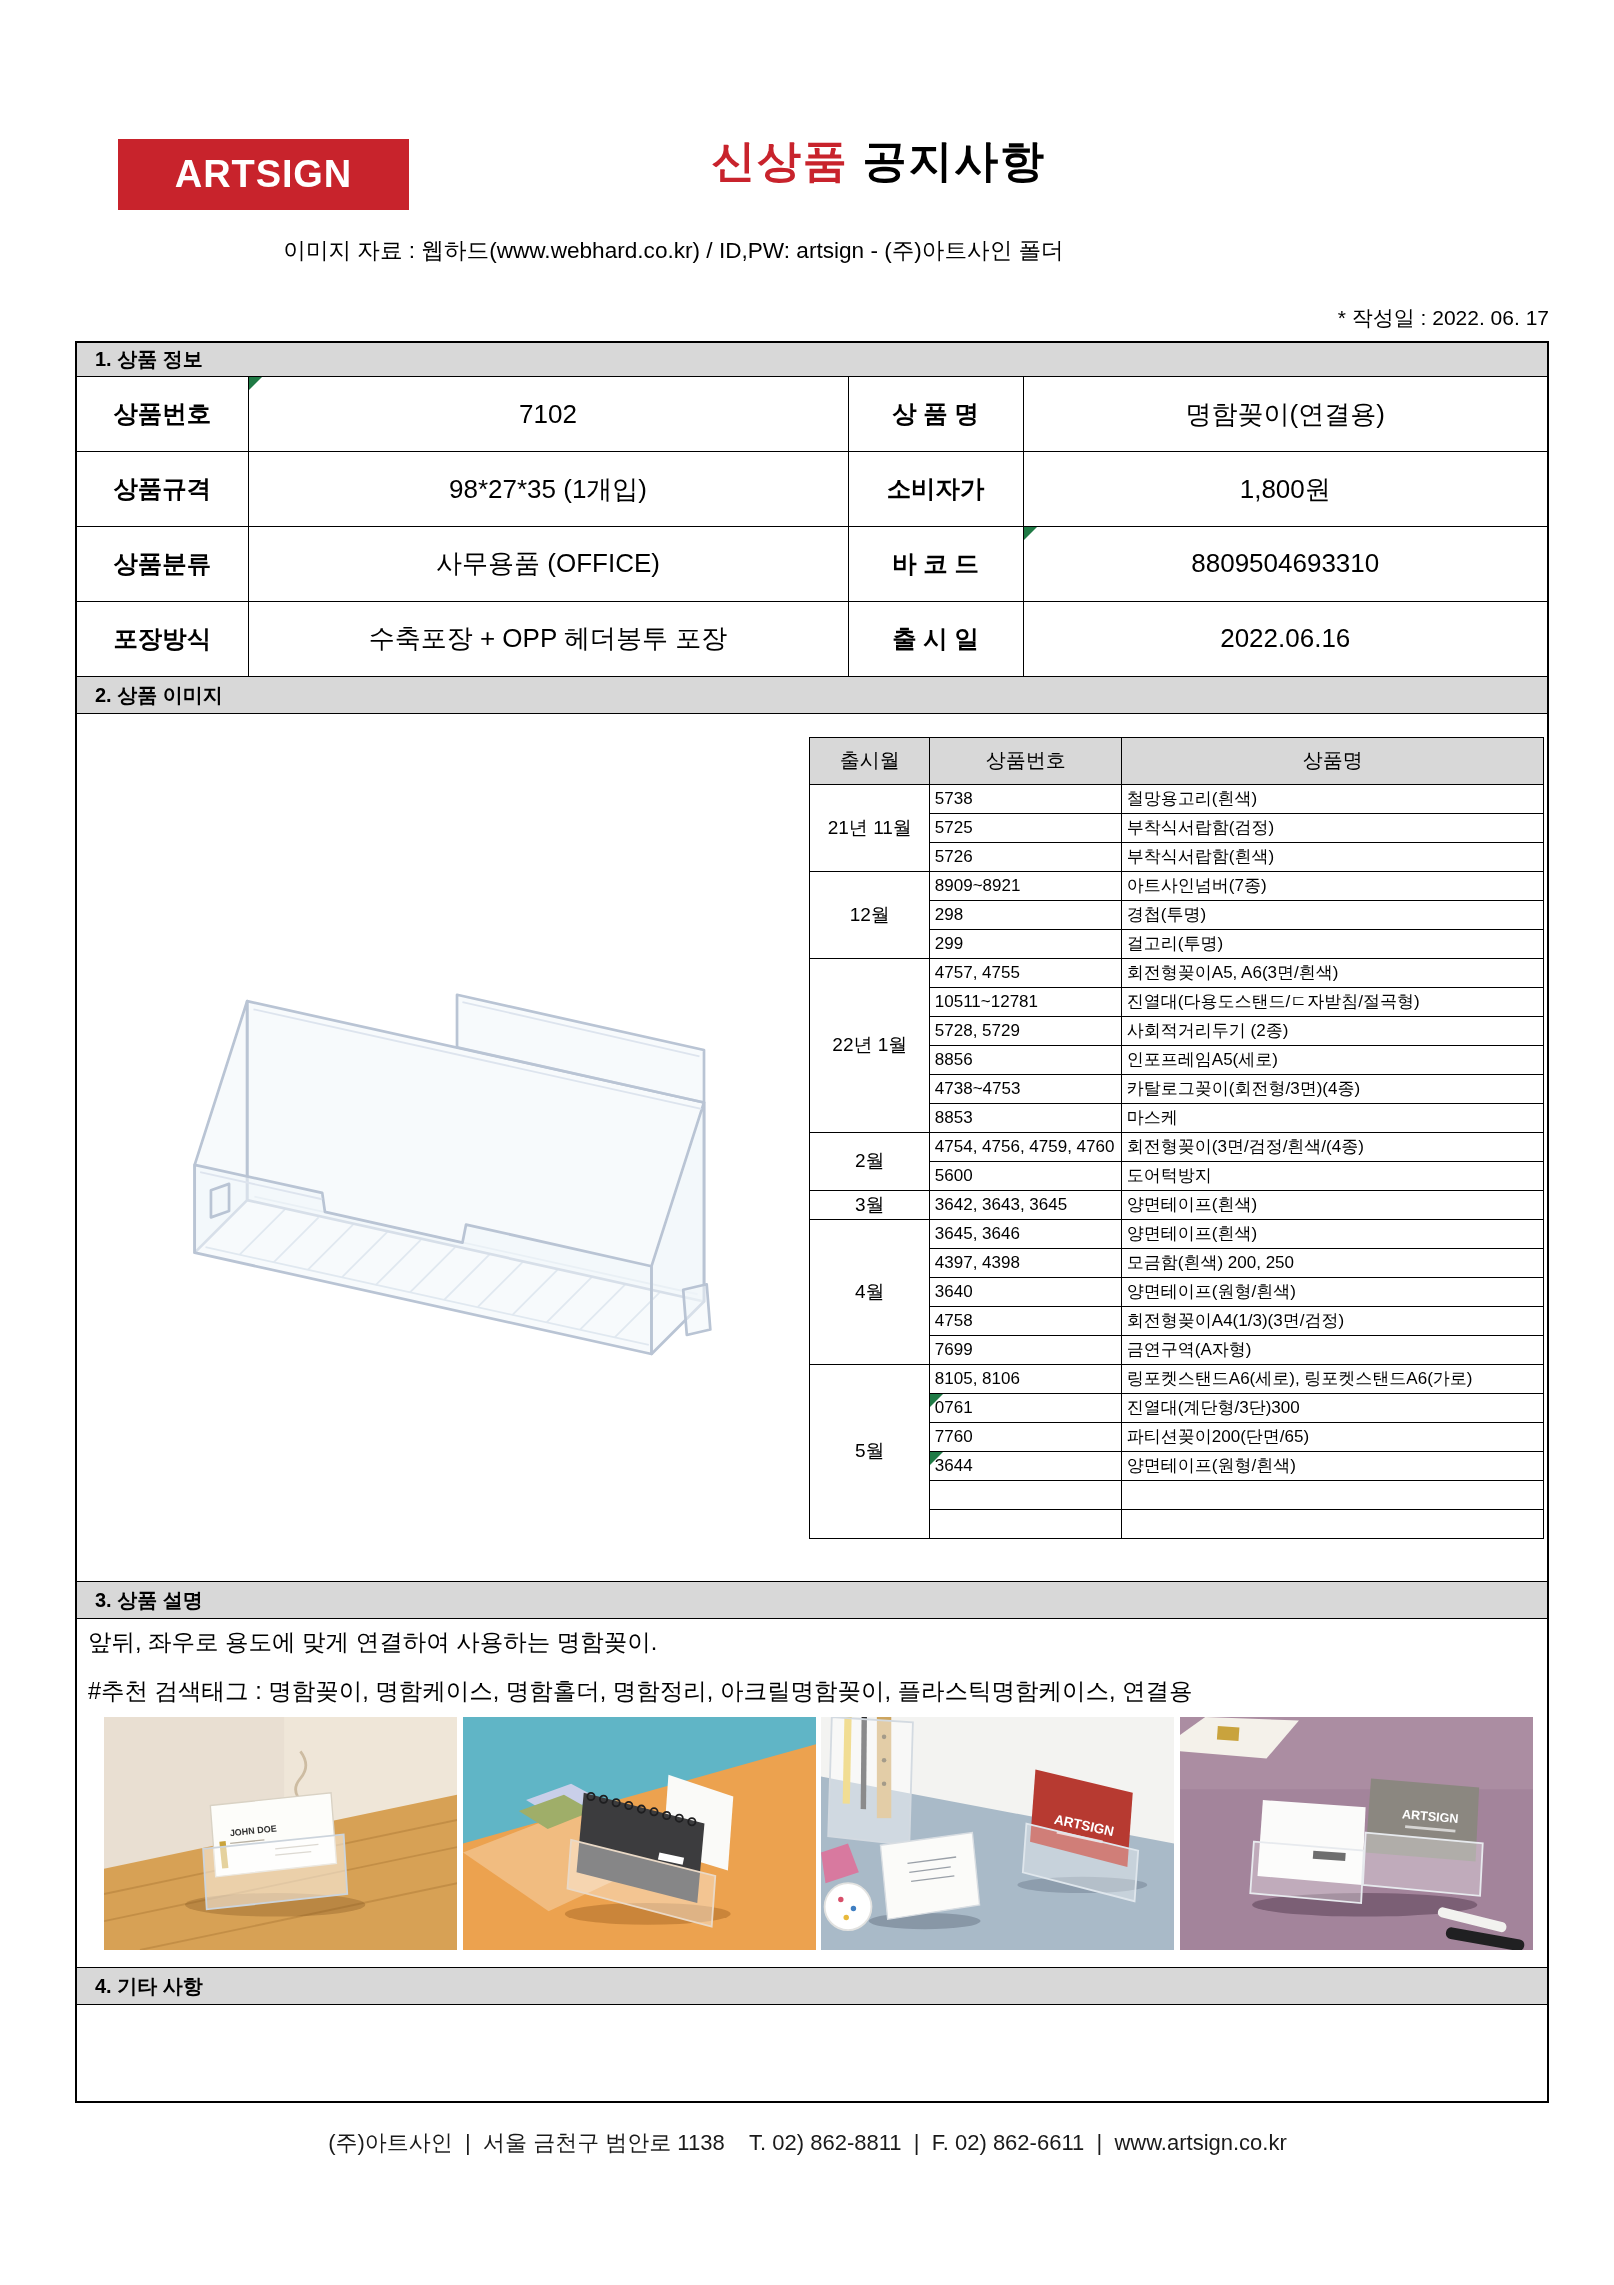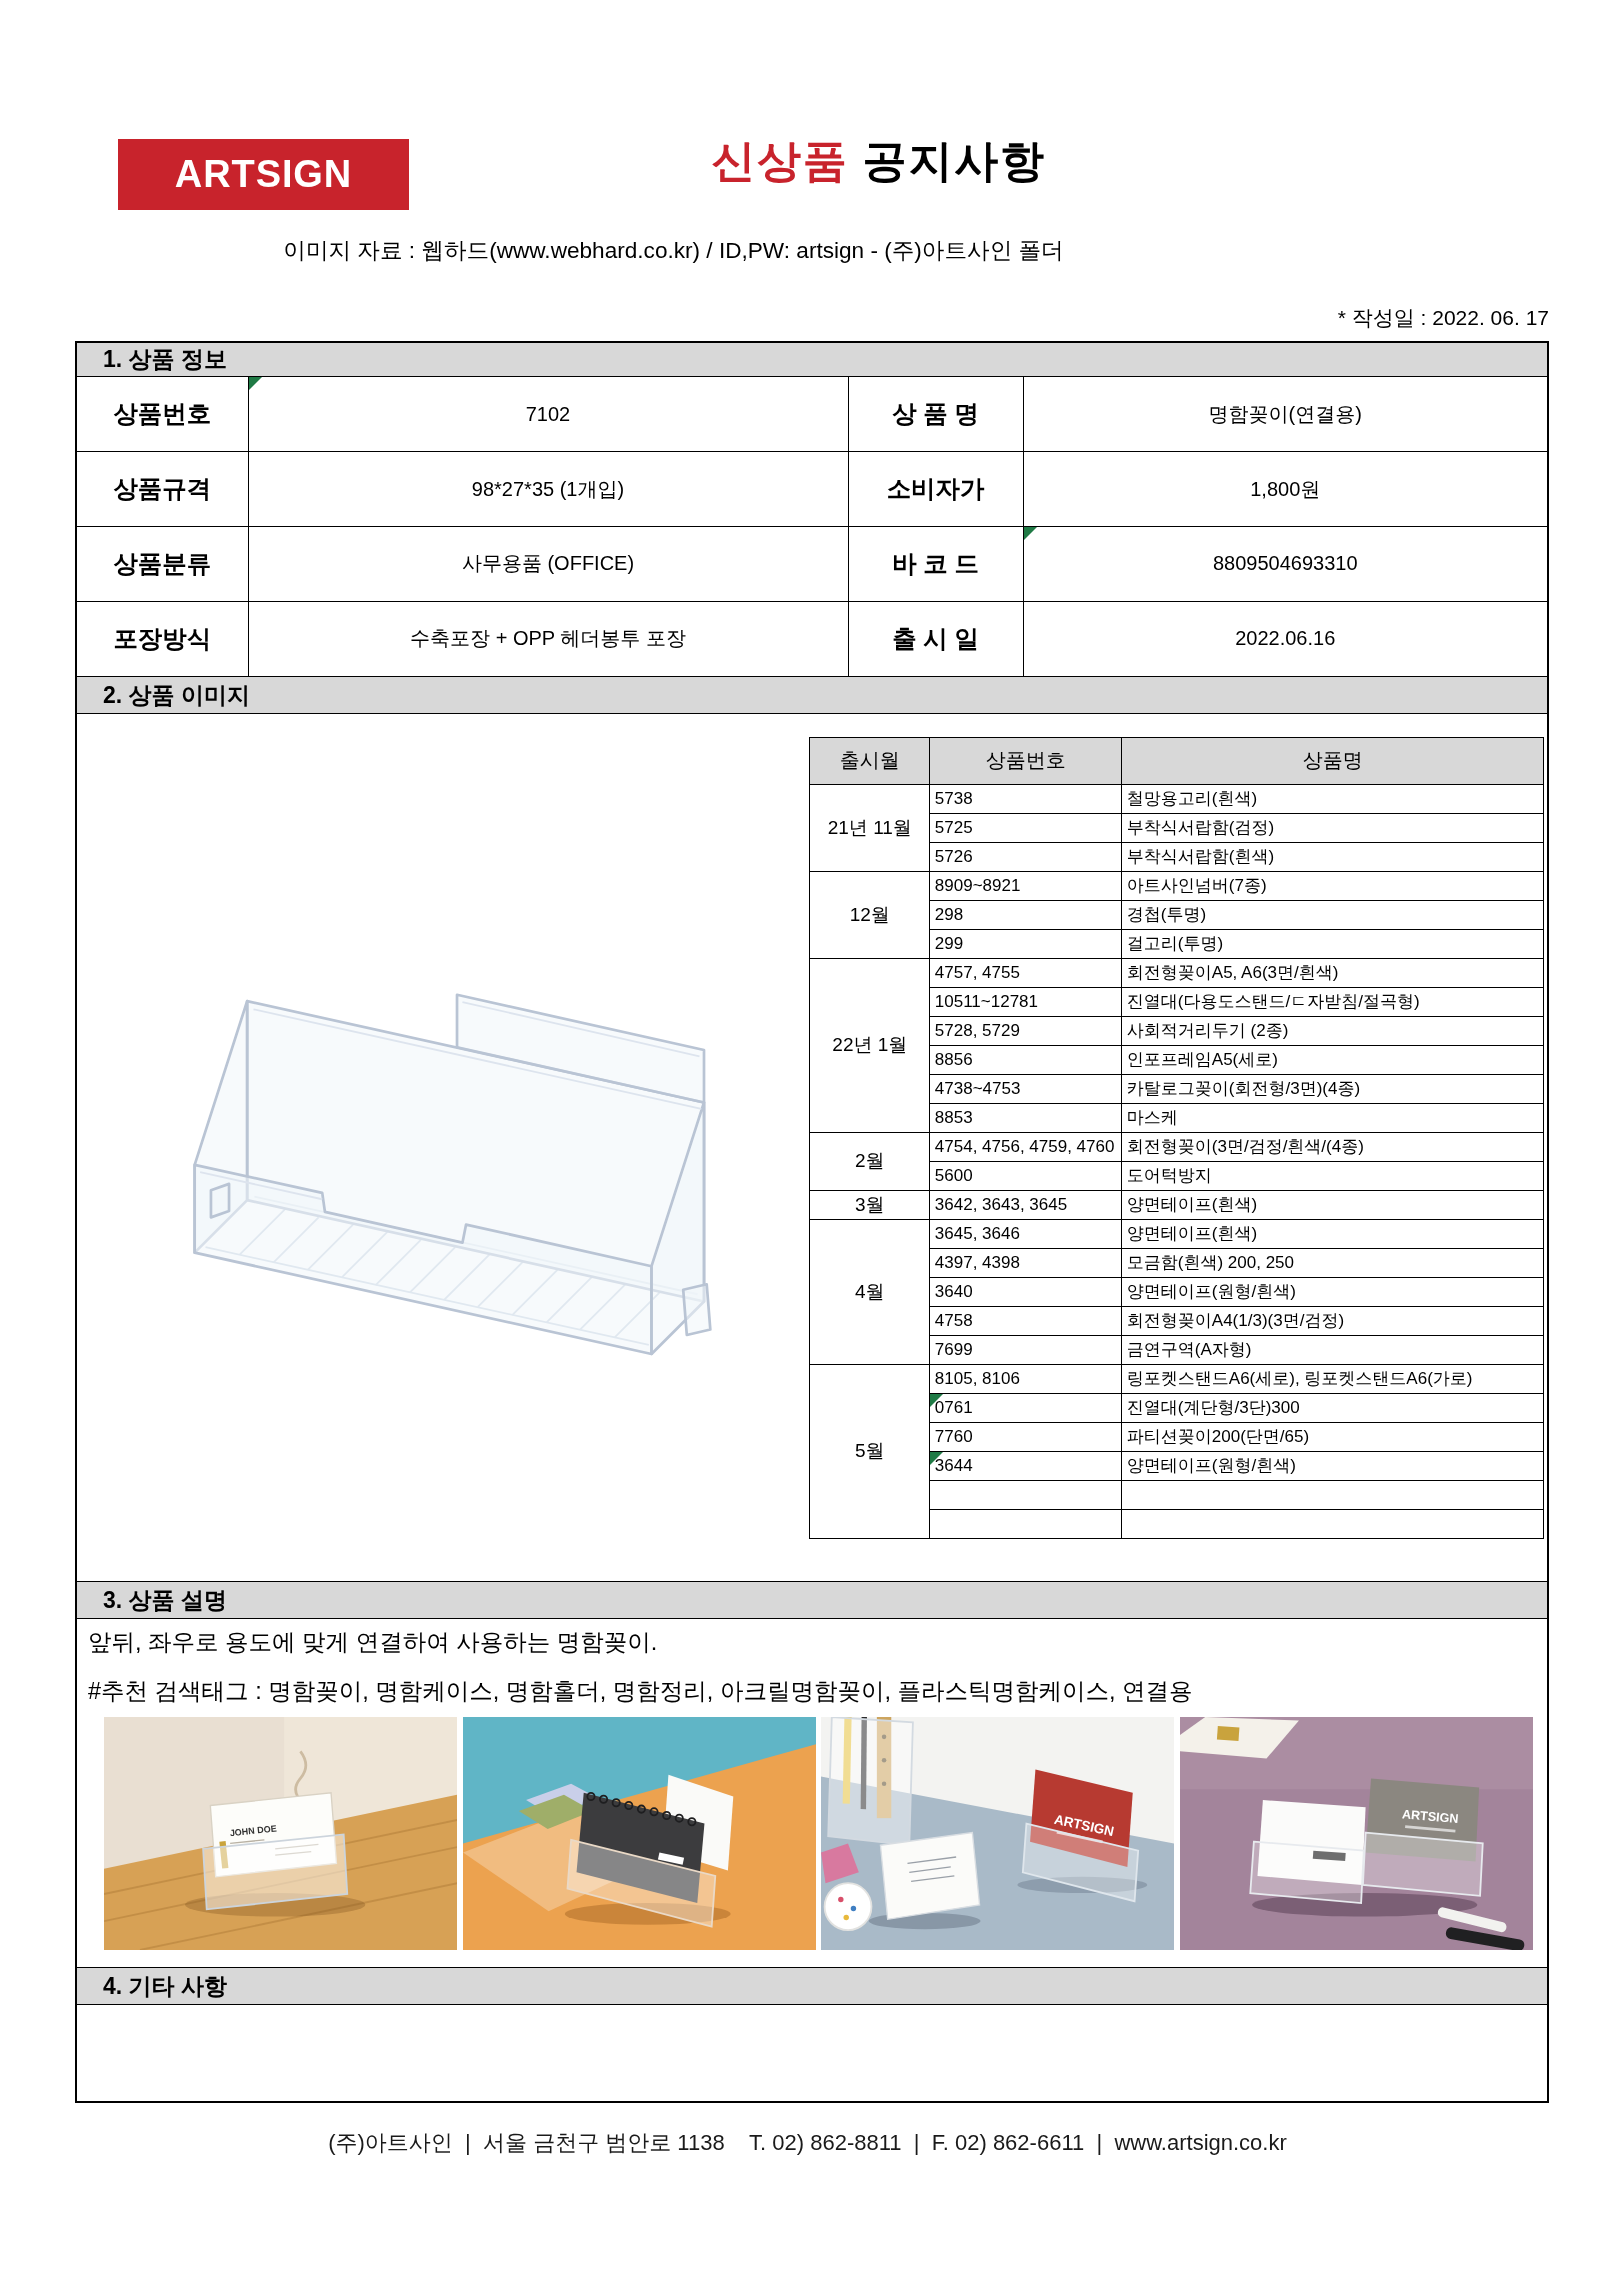--- a/index.html
+++ b/index.html
@@ -32,37 +32,37 @@
   #date-note{
     position:absolute;top:304px;right:66px;font-size:21px;
   }
   
   #doc{
     position:absolute;left:75px;top:341px;width:1474px;height:1762px;
     border:2.7px solid var(--line);background:#fff;
   }
   .sec-bar{
     position:absolute;left:0;right:0;background:var(--header-gray);
-    font-weight:700;font-size:23px;padding-left:26px;display:flex;align-items:center;
+    font-weight:700;font-size:20px;padding-left:18px;display:flex;align-items:center;
     border-bottom:1.8px solid var(--line);
   }
   #s1bar{top:0;height:34px;}
   #s2bar{top:333px;height:38px;border-top:1.8px solid var(--line);}
   #s3bar{top:1238px;height:38px;border-top:1.8px solid var(--line);}
   #s4bar{top:1624px;height:38px;border-top:1.8px solid var(--line);}
   
   #info-table{
     position:absolute;top:34px;left:0;width:100%;height:299px;
     border-collapse:collapse;border:hidden;table-layout:fixed;
   }
   #info-table th,#info-table td{
     border:1.8px solid var(--line);height:60px;text-align:center;vertical-align:middle;
   }
   #info-table th{font-size:24.4px;font-weight:700;white-space:pre;}
-  #info-table td{font-size:20px;font-weight:400;margin-left:28px;}
+  #info-table td{font-size:26px;font-weight:400;margin-left:28px;}
   #info-table col.c1{width:171px;} #info-table col.c2{width:600px;}
   #info-table col.c3{width:175px;} #info-table col.c4{width:auto;}
   
   #s2content{position:absolute;top:371px;left:0;right:0;height:867px;}
   #product-illustration{position:absolute;left:27px;top:127px;width:697px;height:579px;}
   #release-table{
     position:absolute;top:22.6px;right:2.7px;width:735px;
     border-collapse:collapse;table-layout:fixed;border:1.8px solid var(--line);
   }
   #release-table th,#release-table td{

